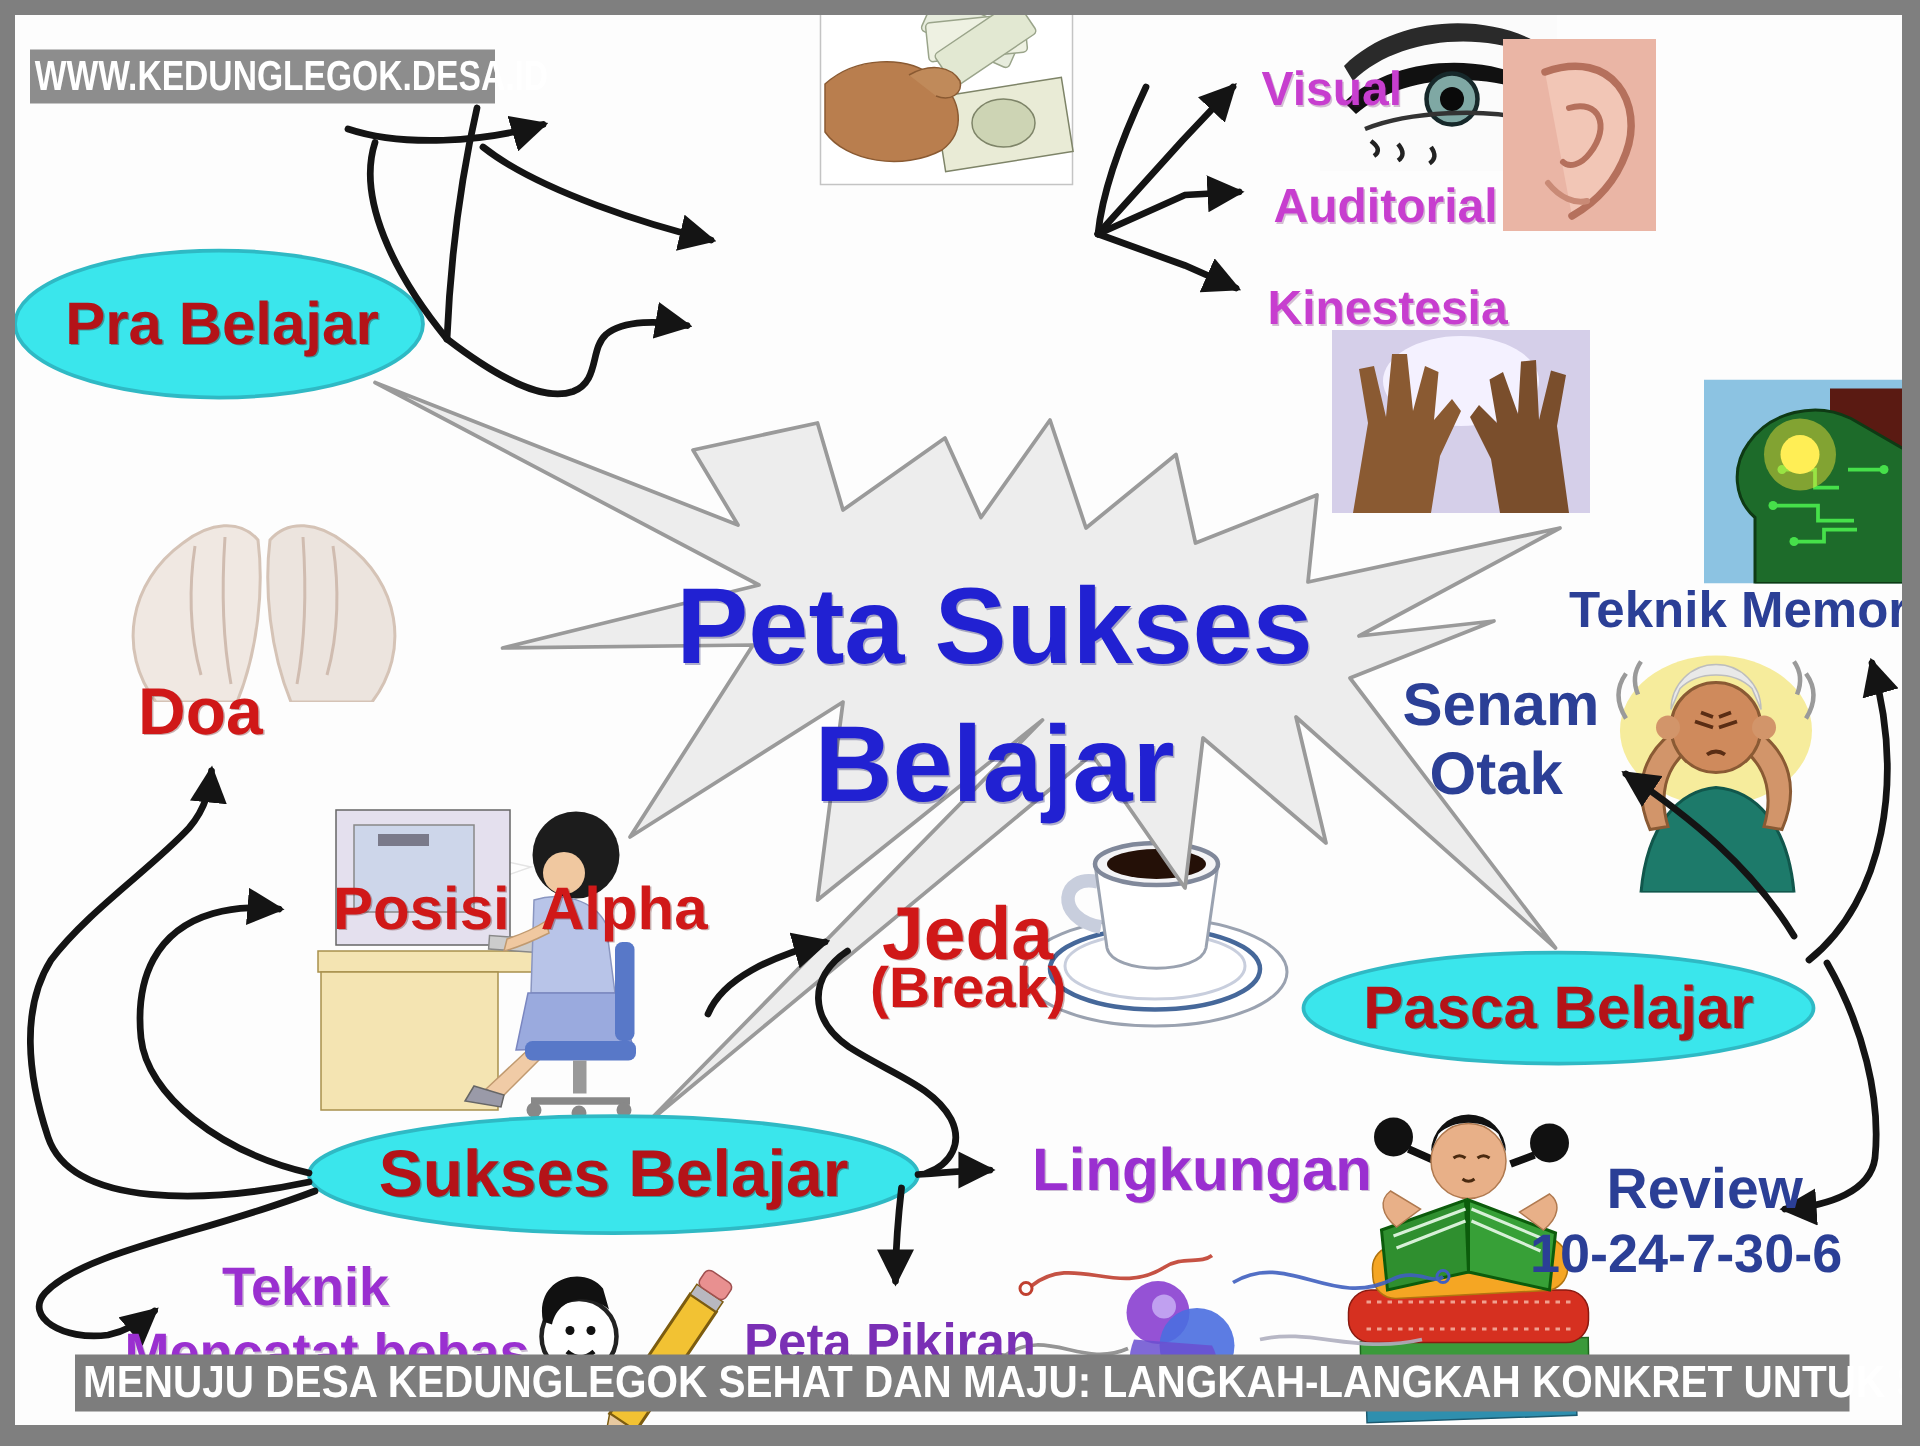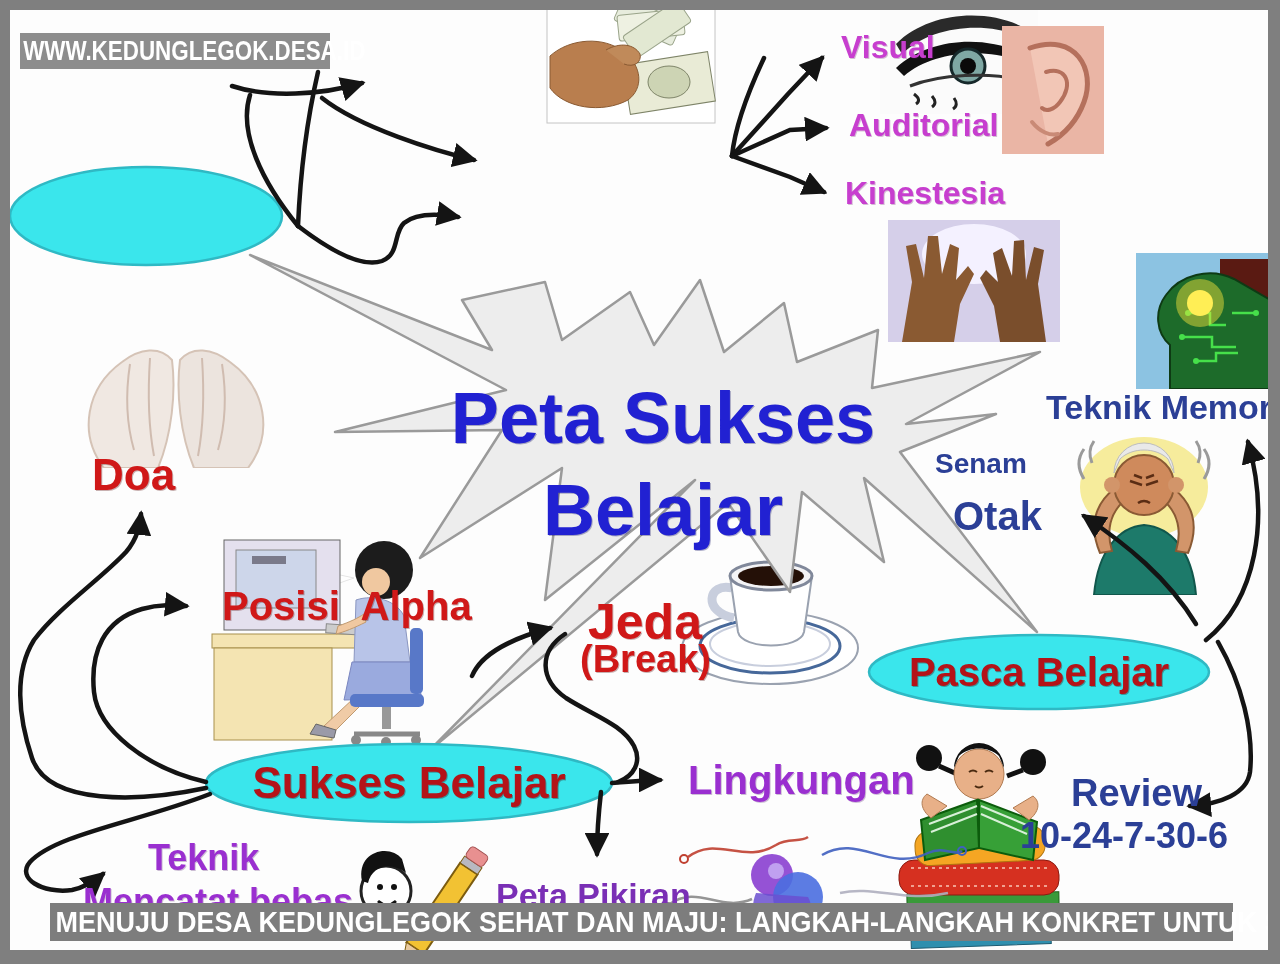--- a/index.html
+++ b/index.html
@@ -22,21 +22,21 @@
                  display:inline-block;padding-left:6px;white-space:nowrap;}
   
   .layer{position:absolute;left:0;top:0;z-index:5;}
   #arrow-layer{z-index:6;}
   .illus{position:absolute;z-index:4;}
   .illus svg{display:block;}
   
   .lbl{position:absolute;font-weight:bold;white-space:pre;z-index:10;line-height:1.12;}
   .c-blue{color:var(--blue_label);}
   .c-navy{color:var(--navy);}
-  .c-mag{color:var(--magenta);text-shadow:1px 1px 0 rgba(90,0,90,.25);}
+  .c-mag{color:var(--magenta);text-shadow:1px 1px 0 rgba(90,0,90,.25);margin-top:12px;}
   .c-red{color:var(--red);text-shadow:1px 1px 0 rgba(80,0,0,.3);}
   .c-stage{color:var(--stage_red);text-shadow:1px 1px 0 rgba(60,0,0,.35);}
   .c-purple{color:var(--purple);text-shadow:1px 1px 0 rgba(60,0,90,.25);}
   .c-violet{color:var(--violet);}
   .c-center{color:var(--center_blue);text-shadow:1px 1px 0 rgba(0,0,90,.3);}
   .stage-box{position:absolute;z-index:10;display:flex;align-items:center;justify-content:center;
              font-weight:bold;white-space:pre;}
   #center-text{position:absolute;left:378px;top:372px;width:570px;text-align:center;
                font-size:72px;font-weight:bold;z-index:7;line-height:1.28;}
   .star-shape{fill:var(--star_fill);stroke:var(--star_stroke);stroke-width:2.5;stroke-linejoin:round;}
@@ -297,30 +297,31 @@
 
   <div class="lbl c-mag" style="left:841px;top:30px;font-size:32px;">Visual</div>
   <div class="lbl c-mag" style="left:849px;top:108px;font-size:32px;">Auditorial</div>
   <div class="lbl c-mag" style="left:845px;top:176px;font-size:32px;">Kinestesia</div>
 
   <div id="center-text" class="c-center">
     <div>Peta Sukses</div>
     <div>Belajar</div>
   </div>
 
+  <div class="stage-box c-stage" style="left:10px;top:167px;width:276px;height:98px;font-size:40px;">Pra Belajar</div>
   <div class="stage-box c-stage" style="left:206px;top:744px;width:406px;height:78px;font-size:44px;">Sukses Belajar</div>
   <div class="stage-box c-stage" style="left:869px;top:635px;width:340px;height:74px;font-size:40px;">Pasca Belajar</div>
 
   <div class="lbl c-red" style="left:92px;top:450px;font-size:44px;">Doa</div>
   <div class="lbl c-red" style="left:222px;top:584px;font-size:40px;">Posisi  Alpha</div>
   <div class="lbl c-red" style="left:588px;top:594px;font-size:50px;">Jeda</div>
   <div class="lbl c-red" style="left:580px;top:638px;font-size:38px;">(Break)</div>
 
   <div class="lbl c-navy" style="left:1046px;top:388px;font-size:34px;">Teknik Memori</div>
-  <div class="lbl c-navy" style="left:935px;top:448px;font-size:28px;">Senam</div>
+  <div class="lbl c-navy" style="left:935px;top:448px;font-size:40px;">Senam</div>
   <div class="lbl c-navy" style="left:953px;top:494px;font-size:40px;">Otak</div>
   <div class="lbl c-navy" style="left:1071px;top:772px;font-size:38px;">Review</div>
   <div class="lbl c-navy" style="left:1020px;top:816px;font-size:36px;">10-24-7-30-6</div>
 
   <div class="lbl c-purple" style="left:688px;top:758px;font-size:40px;">Lingkungan</div>
   <div class="lbl c-purple" style="left:148px;top:838px;font-size:36px;">Teknik</div>
   <div class="lbl c-purple" style="left:83px;top:882px;font-size:36px;">Mencatat bebas</div>
   <div class="lbl c-violet" style="left:496px;top:876px;font-size:34px;">Peta Pikiran</div>
 
   <div id="watermark">

